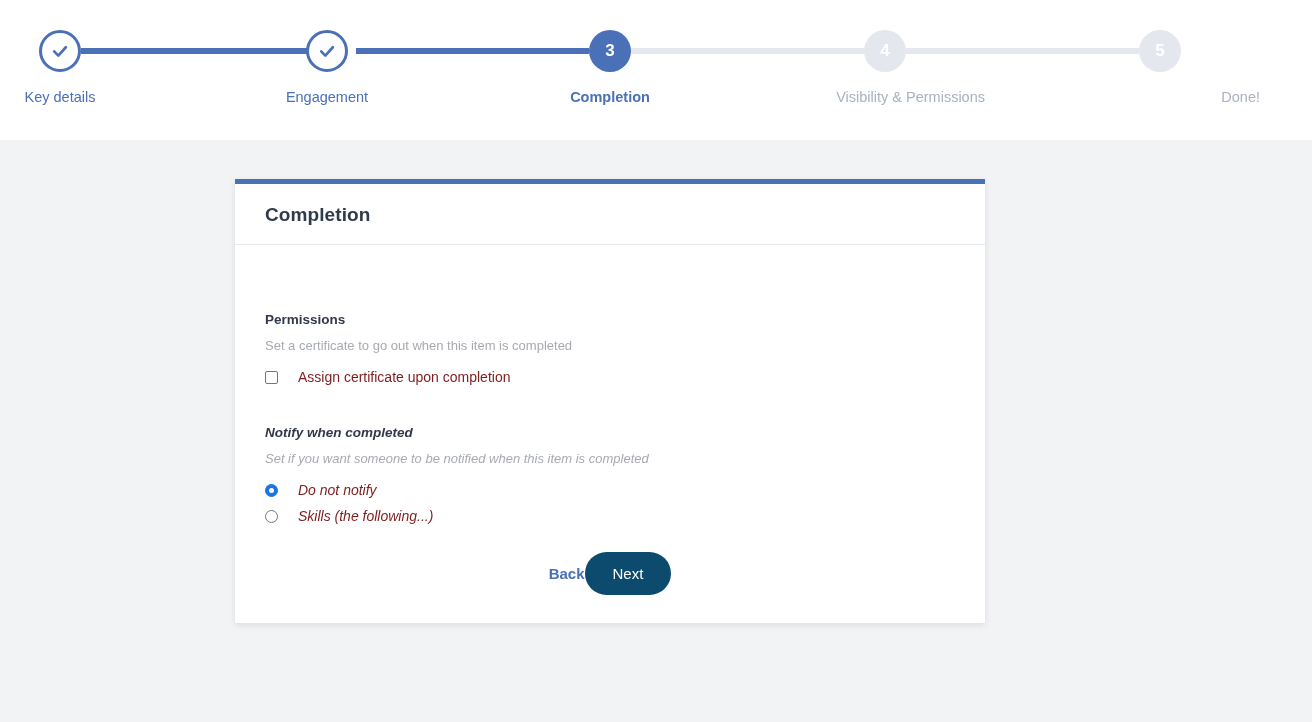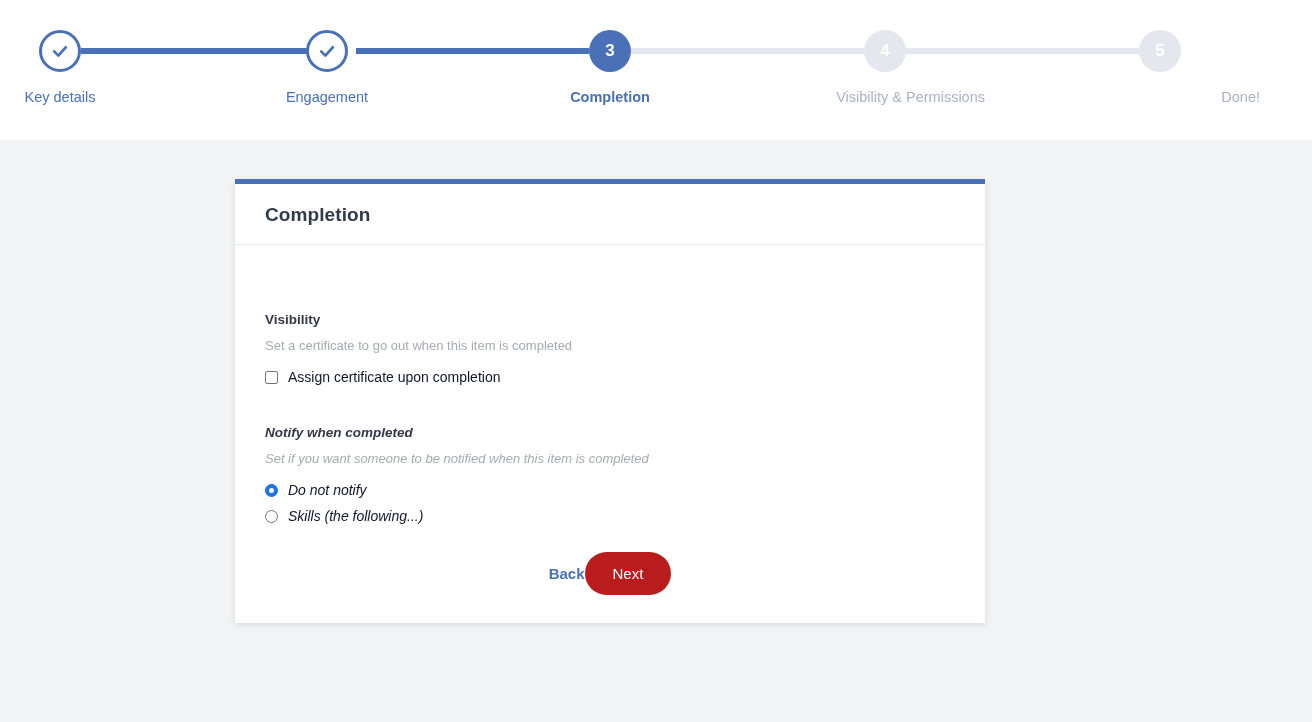--- a/index.html
+++ b/index.html
@@ -123,22 +123,22 @@
   .section.notify { margin-top: 40px; font-style: italic; }
 
   .option-row {
     display: flex;
     align-items: center;
     margin-top: 10px;
   }
   .option-row.first { margin-top: 16px; }
   .option-label {
     font-size: 14px;
-    color: #0f172a;
-    margin-left: 10px;
+    color: #7f1d1d;
+    margin-left: 20px;
   }
 
   .checkbox-box {
     width: 13px; height: 13px;
     border: 1px solid #767676;
     border-radius: 2px;
     background: #fff;
     flex: none;
   }
   .radio-circle {
@@ -169,21 +169,21 @@
     margin-top: 28px;
   }
   .back-link {
     font-size: 15px;
     font-weight: bold;
     color: #4a70b8;
     text-decoration: none;
     cursor: pointer;
   }
   .next-button {
-    background: #b91c1c;
+    background: #0c4a6e;
     color: #ffffff;
     border: none;
     border-radius: 22px;
     height: 43px;
     padding: 0 28px;
     font-size: 15px;
     font-family: "Liberation Sans", sans-serif;
     cursor: pointer;
   }
 </style>
@@ -237,21 +237,21 @@
 <div id="wizard-card">
 
   <div class="card-header">
     <div class="card-title">Completion</div>
   </div>
 
   <div class="card-body">
 
 
     <div class="section">
-      <div class="field-label">Visibility</div>
+      <div class="field-label">Permissions</div>
       <div class="field-hint">Set a certificate to go out when this item is completed</div>
       <div class="option-row first">
         <span class="checkbox-box"></span>
         <span class="option-label">Assign certificate upon completion</span>
       </div>
     </div>
 
     <div class="section notify">
       <div class="field-label">Notify when completed</div>
       <div class="field-hint">Set if you want someone to be notified when this item is completed</div>

